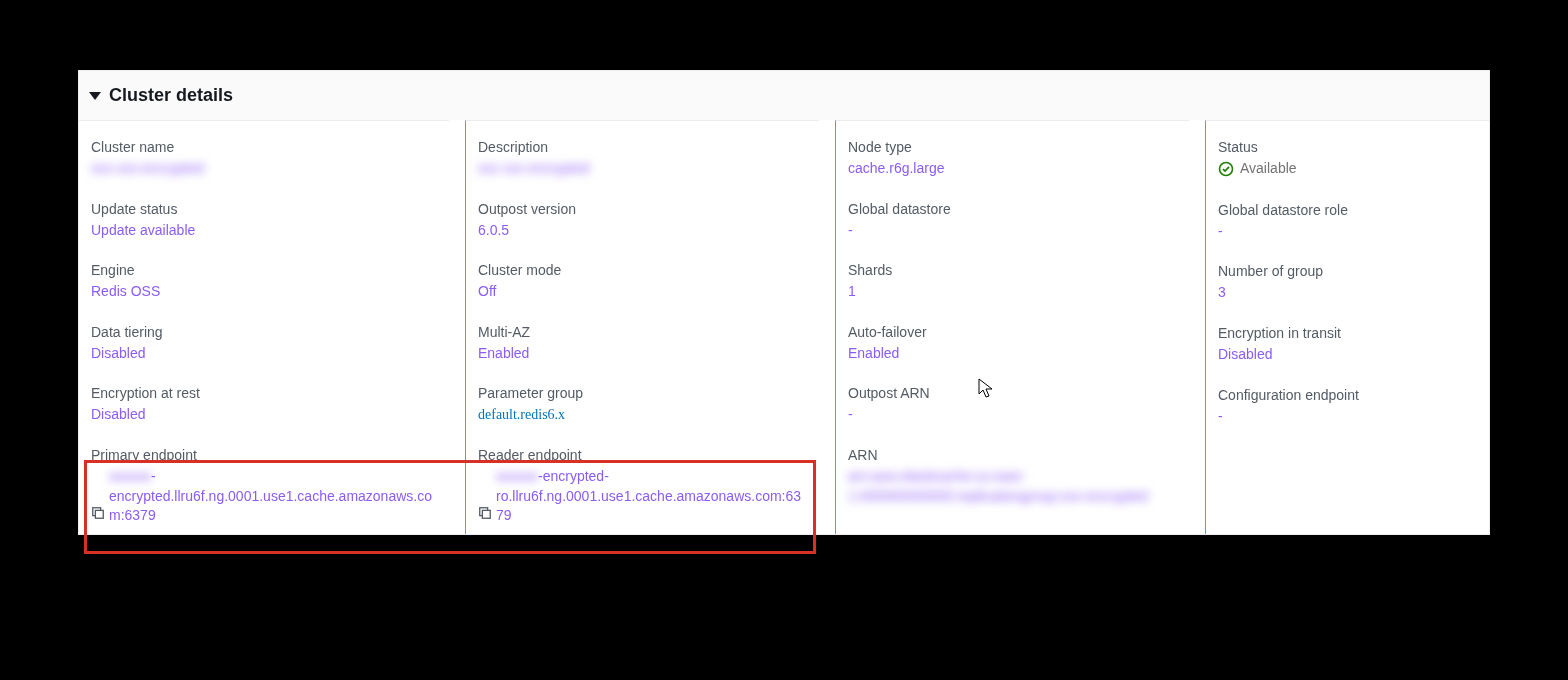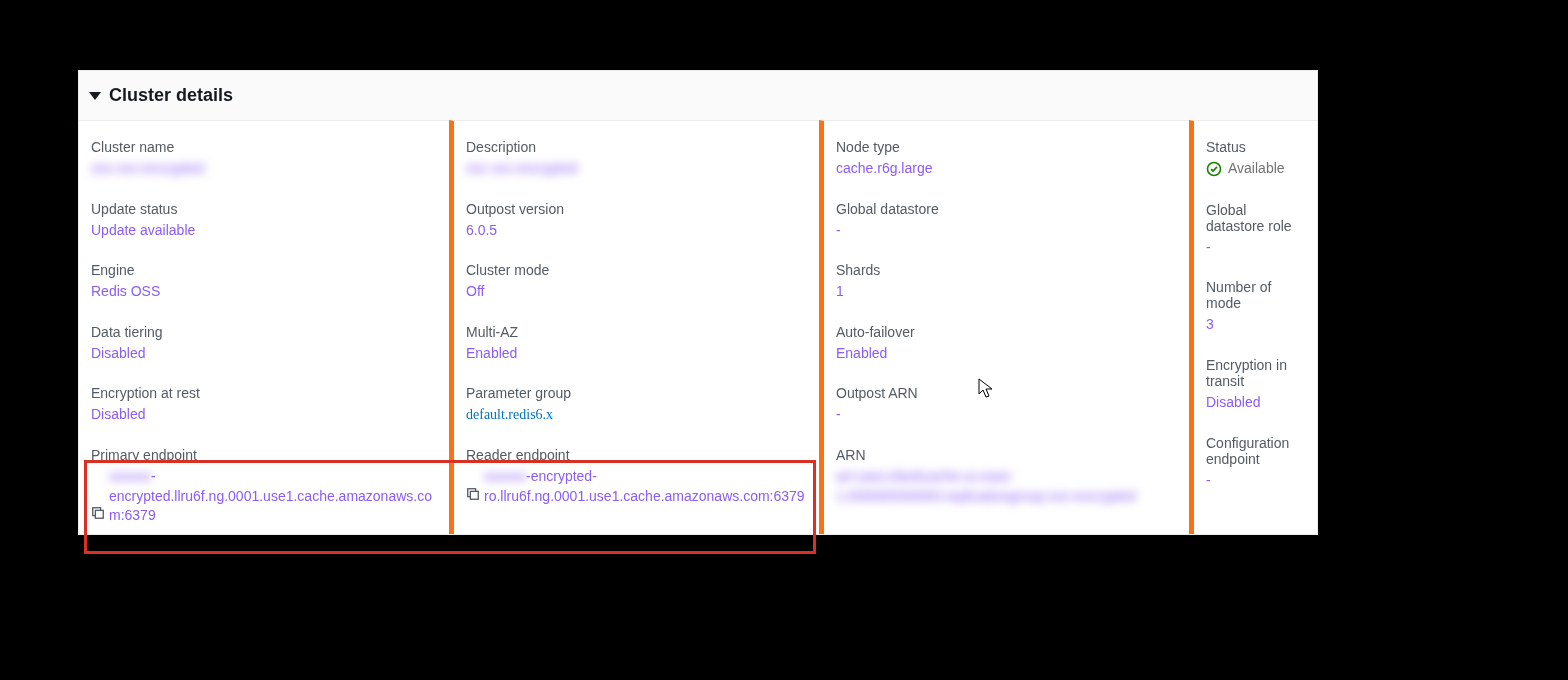--- a/index.html
+++ b/index.html
@@ -10,21 +10,21 @@
     color: #16191f;
     width: 1568px;
     height: 680px;
     overflow: hidden;
     position: relative;
   }
   .panel {
     position: absolute;
     left: 78px;
     top: 70px;
-    width: 1240px;
+    width: 1412px;
     background: #fafafa;
     border: 1px solid #eaeded;
   }
   .header {
     display: flex;
     align-items: center;
     padding: 14px 10px;
     gap: 8px;
   }
   .header .caret {
@@ -42,21 +42,22 @@
   .grid {
     display: grid;
     grid-template-columns: 370px 370px 370px 1fr;
     background: #fff;
   }
   .col {
     padding: 18px 12px 8px 12px;
     border-top: 1px solid #eaeded;
   }
   .col + .col {
-    border-left: 5px solid #f97316;
+    border-left: 1px solid #f97316;
+    margin-left: 16px;
   }
   .field {
     margin-bottom: 22px;
   }
   .field:last-child { margin-bottom: 0; }
   .label {
     font-size: 14px;
     color: #545b64;
     margin-bottom: 4px;
   }
@@ -226,21 +227,21 @@
             <path d="M5 8.2 L7 10 L11 5.8" fill="none" stroke="#1d8102" stroke-width="1.8"></path>
           </svg>
           <span>Available</span>
         </div>
       </div>
       <div class="field">
         <div class="label">Global datastore role</div>
         <div class="value">-</div>
       </div>
       <div class="field">
-        <div class="label">Number of mode</div>
+        <div class="label">Number of group</div>
         <div class="value">3</div>
       </div>
       <div class="field">
         <div class="label">Encryption in transit</div>
         <div class="value">Disabled</div>
       </div>
       <div class="field">
         <div class="label">Configuration endpoint</div>
         <div class="value">-</div>
       </div>

